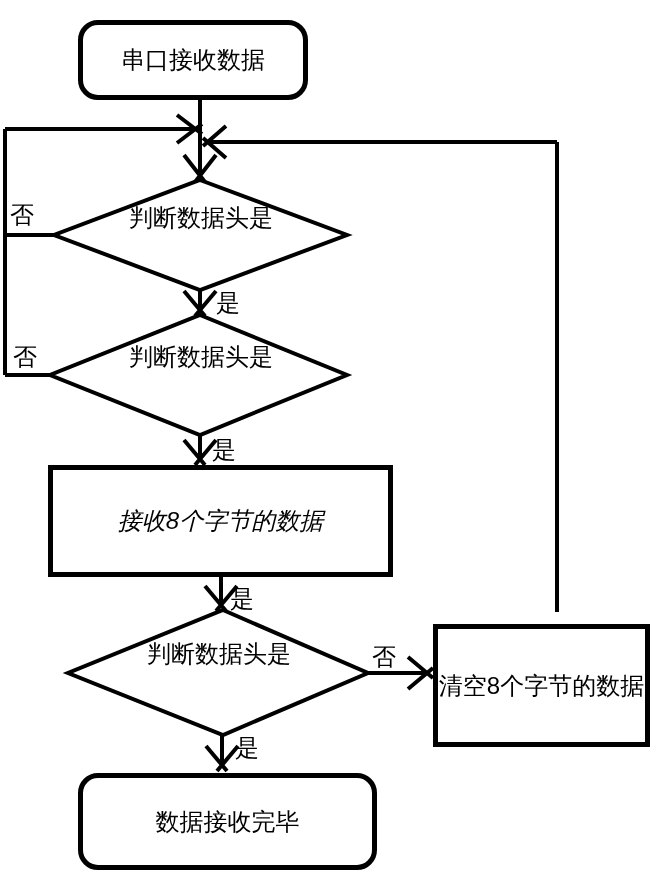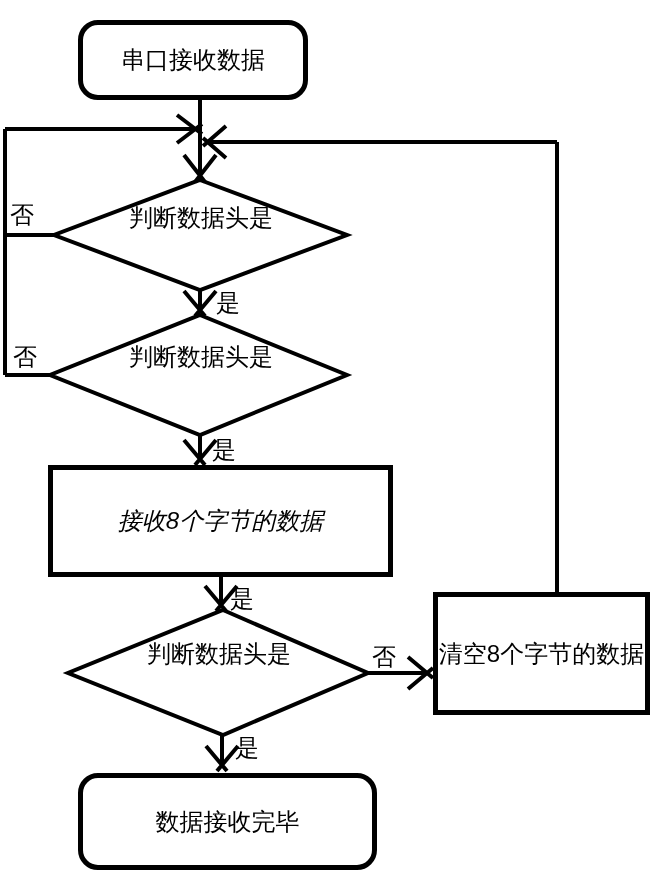--- a/index.html
+++ b/index.html
@@ -92,21 +92,21 @@
   </svg>
 
   <div class="node rounded" style="left:78px; top:20px; width:230px; height:80px;">
     <span>串口接收数据</span>
   </div>
 
   <div class="node" style="left:48px; top:465px; width:345px; height:112px;font-style:italic;">
     <span>接收8个字节的数据</span>
   </div>
 
-  <div class="node" style="left:433px; top:592px; width:217px; height:123px;">
+  <div class="node" style="left:433px; top:624px; width:217px; height:123px;">
     <span>清空8个字节的数据</span>
   </div>
 
   <div class="node rounded" style="left:78px; top:773px; width:299px; height:97px;">
     <span>数据接收完毕</span>
   </div>
 
   <div class="dtext" style="left:129px; top:200px;">
     <div>判断数据头是</div>
   </div>

